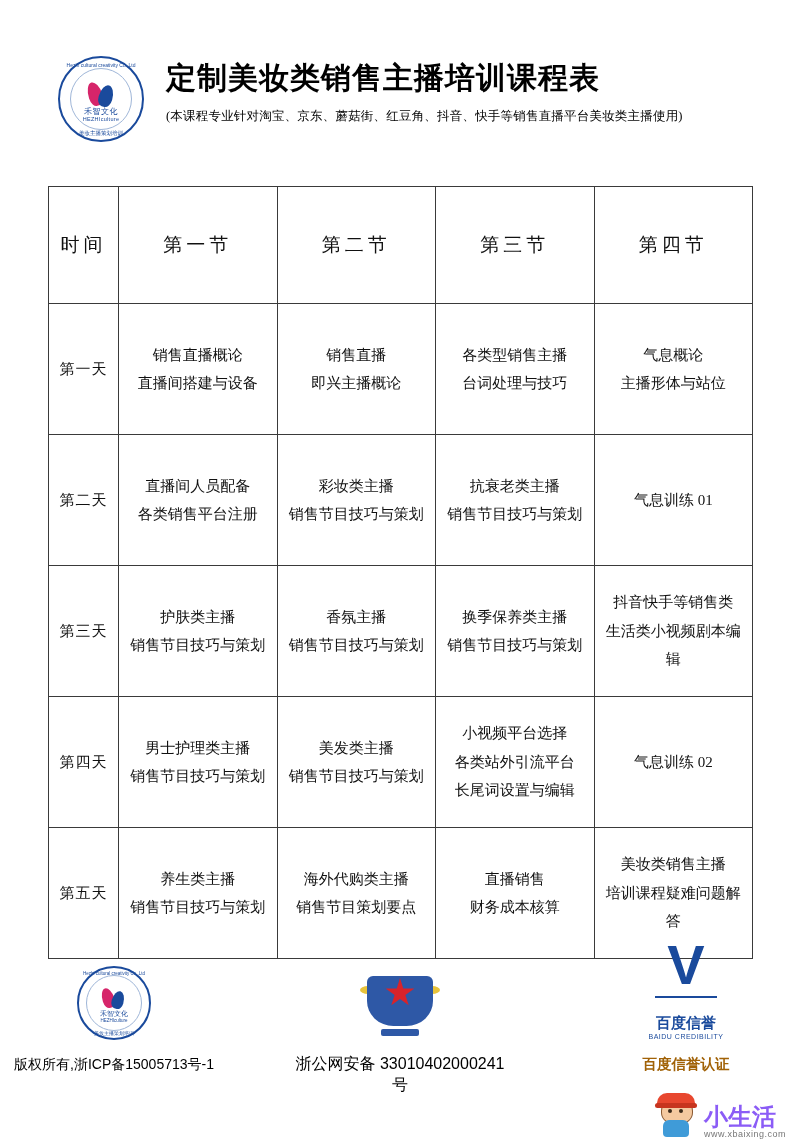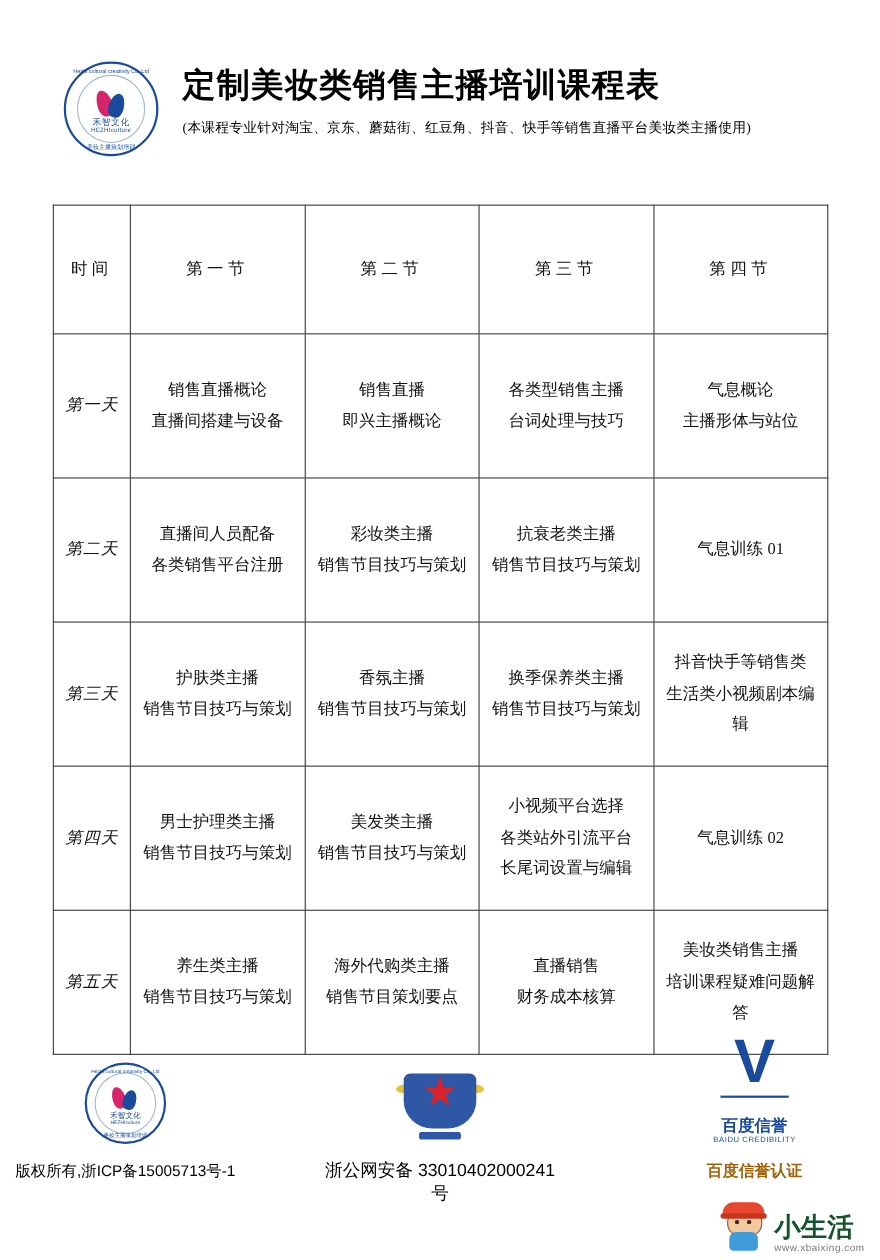--- a/index.html
+++ b/index.html
@@ -133,31 +133,30 @@
     border: 1px solid #3a3a3a;
     text-align: center;
     vertical-align: middle;
     font-size: 15px;
     line-height: 1.9;
     padding: 6px 4px;
   }
   table.schedule thead th {
     height: 104px;
     font-weight: normal;
-    font-size: 15px;
+    font-size: 19px;
     letter-spacing: 4px;
   }
   table.schedule tbody td {
     height: 118px;
   }
   td.daycol {
     width: 70px;
     font-size: 15px;
     letter-spacing: 1px;
-    font-style: italic;
   }
   col.c-day { width: 70px; }
   col.c-sess { width: 158.5px; }
   .cell-line { display: block; }
 
   
   .footer {
     position: absolute;
     left: 0;
     right: 0;
@@ -377,21 +376,21 @@
     border-radius: 6px 6px 4px 4px;
   }
   .wm-text {
     display: flex;
     flex-direction: column;
     align-items: flex-start;
   }
   .wm-title {
     font-size: 24px;
     font-weight: bold;
-    color: #14532d;
+    color: #8b5cf6;
     font-family: "Liberation Sans", sans-serif;
     line-height: 1.05;
     margin-top: 21px;
   }
   .wm-url {
     font-size: 9px;
     color: #777;
     font-family: "Liberation Sans", sans-serif;
     letter-spacing: 0.5px;
   }

